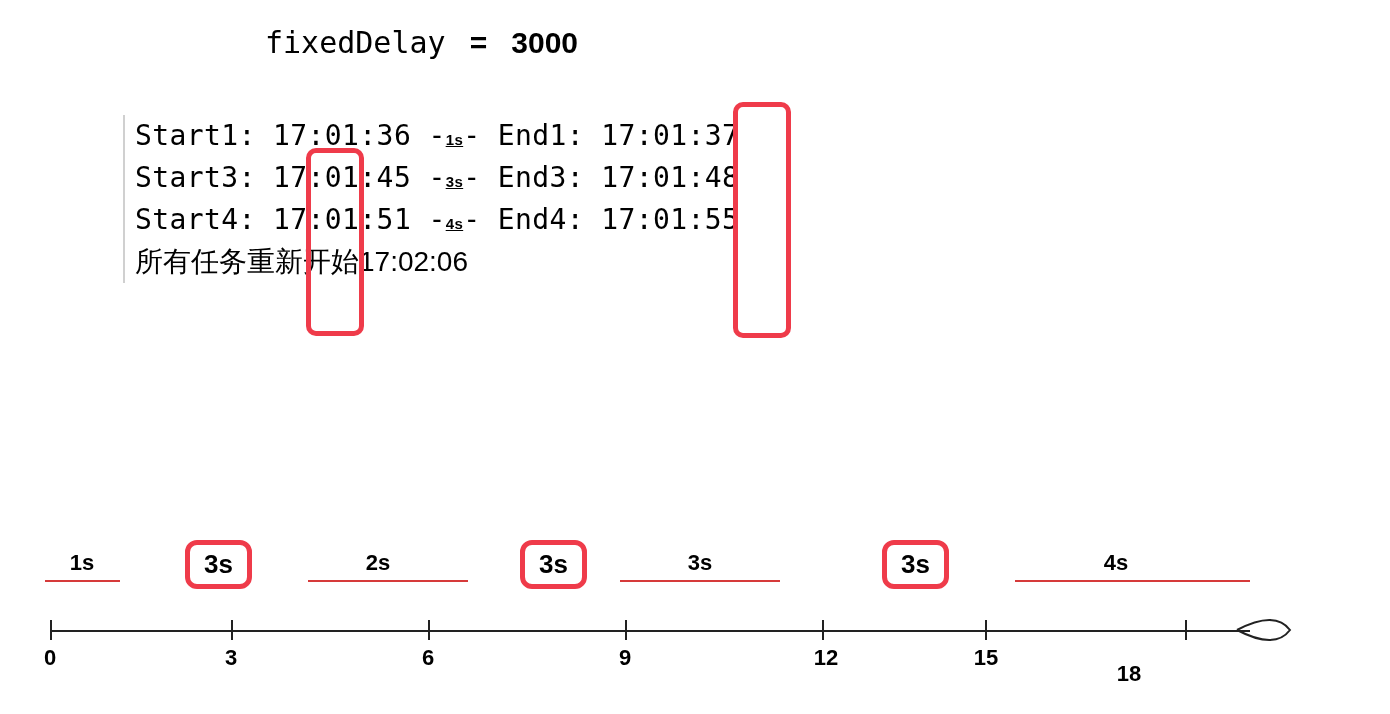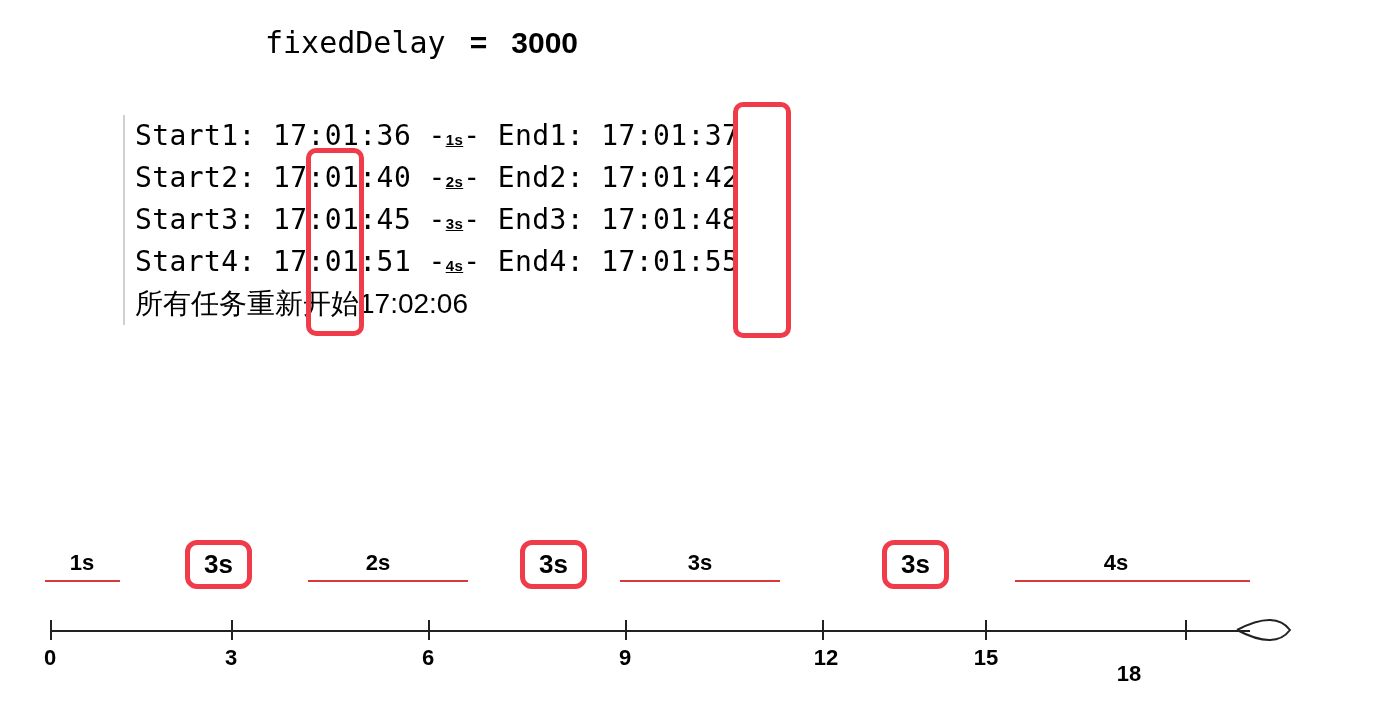--- a/index.html
+++ b/index.html
@@ -158,27 +158,20 @@
 <div class="log">
 
   <div class="log-row">
     <span>Start1:</span>
     <span>17:01:36</span>
     <span> -</span><span class="mid-badge">1s</span><span>- </span>
     <span>End1:</span>
     <span>17:01:37</span>
   </div>
 
-  <div class="log-row">
-    <span>Start2:</span>
-    <span>17:01:40</span>
-    <span> -</span><span class="mid-badge">2s</span><span>- </span>
-    <span>End2:</span>
-    <span>17:01:42</span>
-  </div>
 
   <div class="log-row">
     <span>Start3:</span>
     <span>17:01:45</span>
     <span> -</span><span class="mid-badge">3s</span><span>- </span>
     <span>End3:</span>
     <span>17:01:48</span>
   </div>
 
   <div class="log-row">

